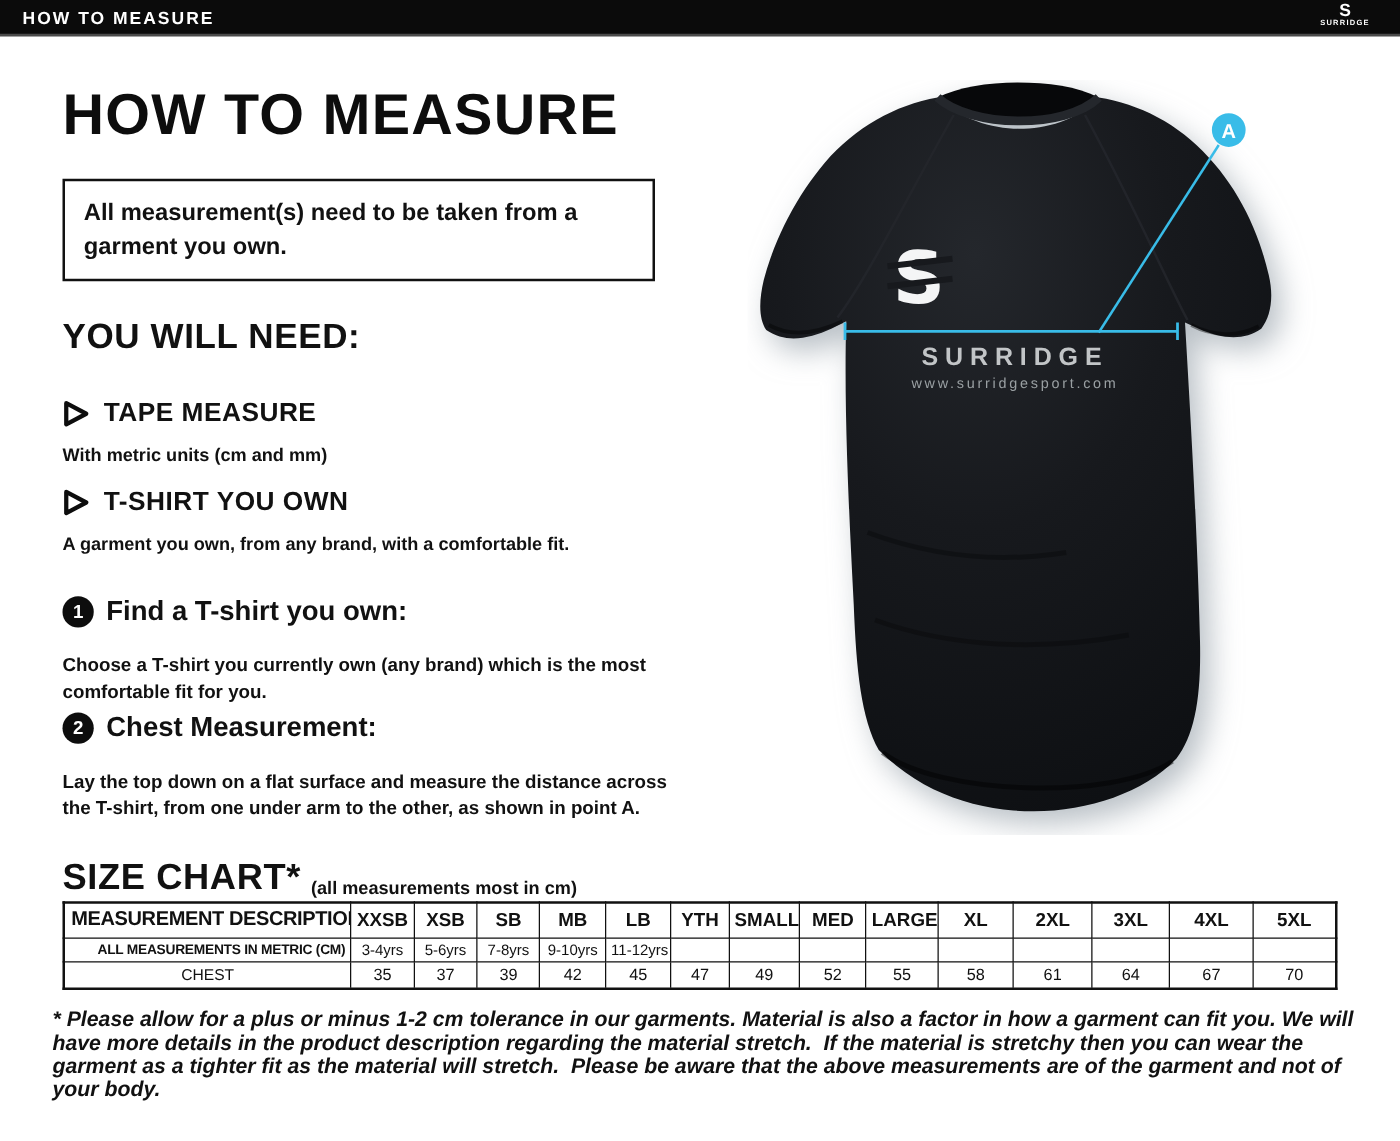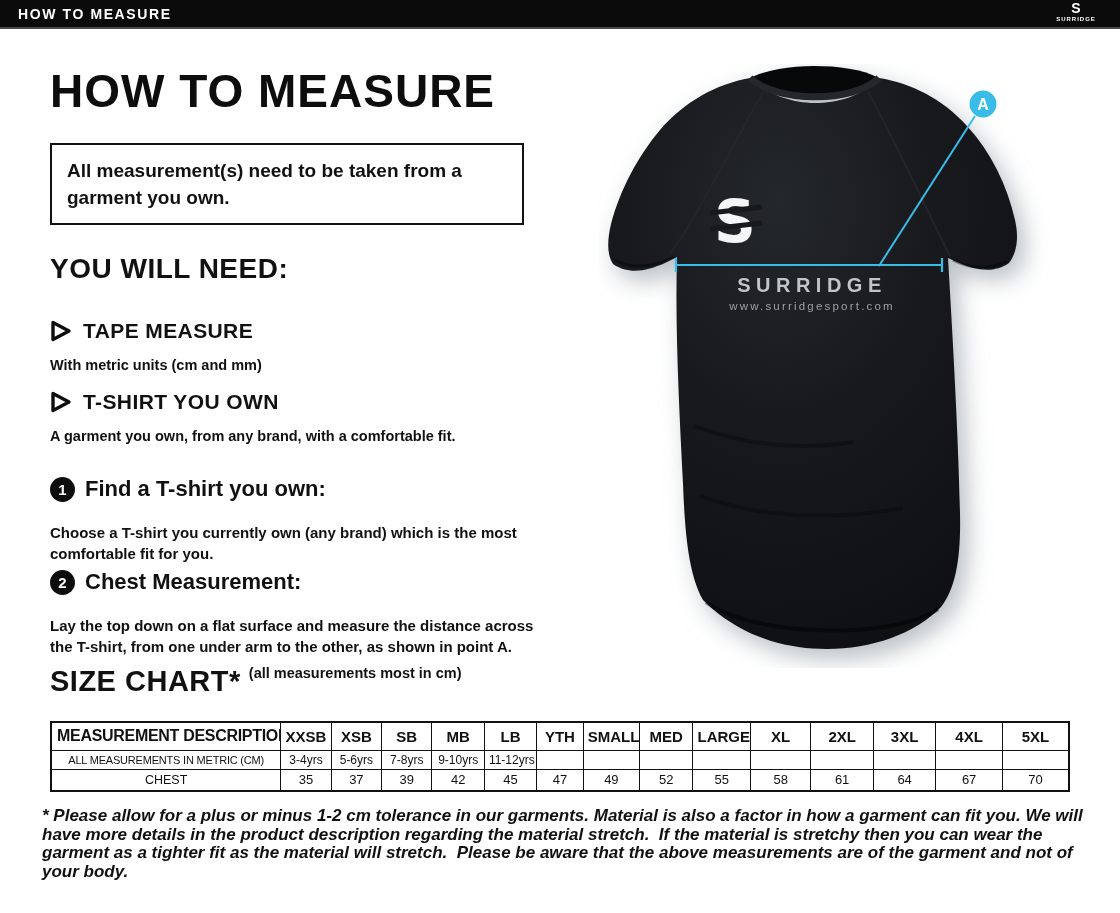--- a/index.html
+++ b/index.html
@@ -57,40 +57,40 @@
   .step-badge {
     width:25px; height:25px; border-radius:50%; background:#0d0d0d; color:#fff;
     font-size:15px; font-weight:700; display:flex; align-items:center; justify-content:center;
     flex:0 0 25px;
   }
   .step-title { font-size:22px; font-weight:700; }
   .step-desc { margin-top:20px; font-size:15px; font-weight:700; line-height:21px; max-width:500px; }
 
   
   .size-heading-row {
-    position:absolute; left:50px; top:665px;
-    display:flex; align-items:flex-start; gap:8px;
+    position:absolute; left:50px; top:686px;
+    display:flex; align-items:flex-end; gap:8px;
   }
   .size-heading { font-size:29px; font-weight:700; letter-spacing:0.5px; }
   .size-sub { font-size:14.5px; font-weight:700; }
 
   table.size-table {
     position:absolute; left:50px; top:721px; width:1020px;
     border-collapse:collapse; table-layout:fixed;
     border:2.5px solid #111;
   }
   .size-table th, .size-table td {
     border:1.5px solid #111; padding:0 4px; overflow:hidden; white-space:nowrap;
   }
   .size-table thead th {
     height:28px; font-size:15px; font-weight:700; text-align:center;
   }
   .size-table thead th.desc-col { text-align:left; font-size:16px; padding-left:5px; letter-spacing:-0.3px; }
   .size-table tr.row-ages td { height:19px; font-size:12px; font-weight:400; text-align:center; }
-  .size-table tr.row-ages td.rowhead { font-size:11px; font-weight:400; letter-spacing:-0.2px; text-align:center; }
+  .size-table tr.row-ages td.rowhead { font-size:11px; font-weight:700; letter-spacing:-0.2px; text-align:right; }
   .size-table tr.row-chest td { height:22px; font-size:13px; font-weight:400; text-align:center; }
   .size-table tr.row-chest td.rowhead { font-size:12.5px; text-align:center; }
 
   .footnote {
     position:absolute; left:42px; top:807px; width:1060px;
     font-size:17px; font-weight:700; font-style:italic; line-height:18.5px;
     white-space:pre-wrap;
   }
 
   

